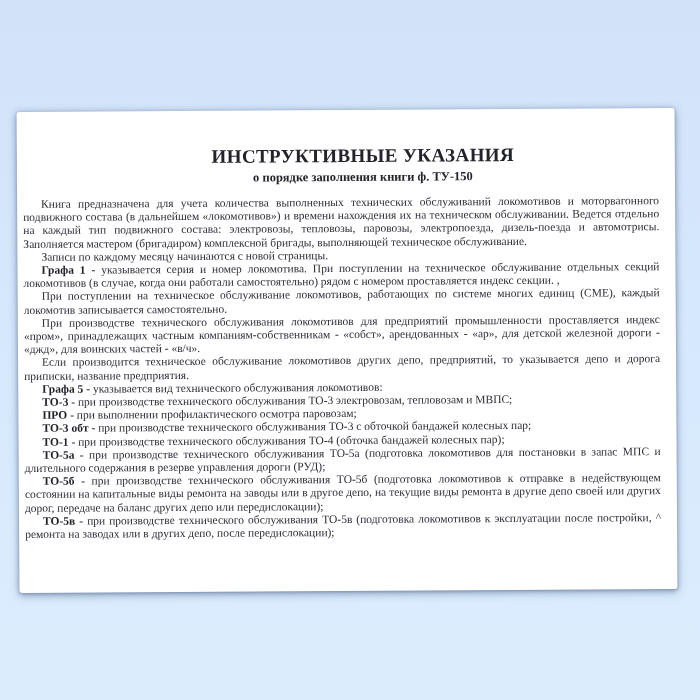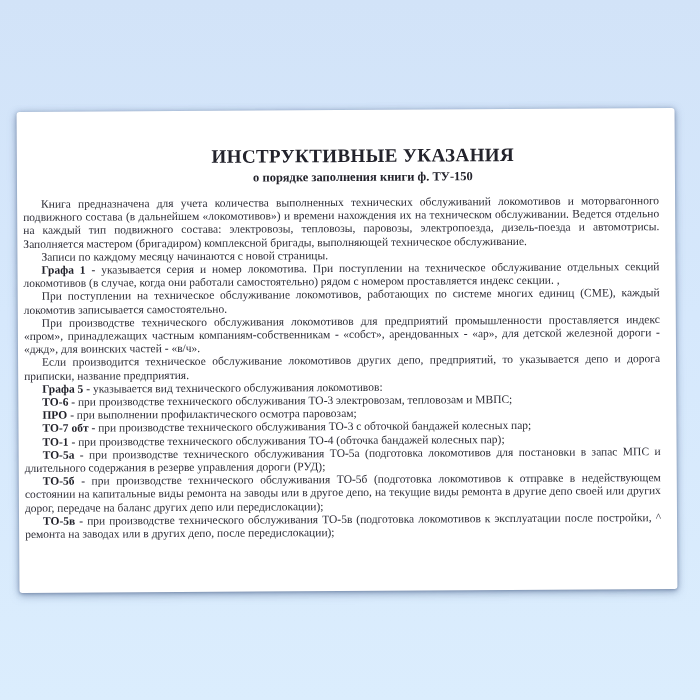--- a/index.html
+++ b/index.html
@@ -82,25 +82,25 @@
   <p><span class="lead">Графа 1</span><span class="rest"> - указывается серия и номер локомотива. При поступлении на техническое обслуживание отдельных секций локомотивов (в случае, когда они работали самостоятельно) рядом с номером проставляется индекс секции. ,</span></p>
 
   <p><span class="rest">При поступлении на техническое обслуживание локомотивов, работающих по системе многих единиц (СМЕ), каждый локомотив записывается самостоятельно.</span></p>
 
   <p><span class="rest">При производстве технического обслуживания локомотивов для предприятий промышленности проставляется индекс «пром», принадлежащих частным компаниям-собственникам - «собст», арендованных - «ар», для детской железной дороги - «джд», для воинских частей - «в/ч».</span></p>
 
   <p><span class="rest">Если производится техническое обслуживание локомотивов других депо, предприятий, то указывается депо и дорога приписки, название предприятия.</span></p>
 
   <p><span class="lead">Графа 5</span><span class="rest"> - указывается вид технического обслуживания локомотивов:</span></p>
 
-  <p><span class="lead">ТО-6</span><span class="rest"> - при производстве технического обслуживания ТО-3 электровозам, тепловозам и МВПС;</span></p>
+  <p><span class="lead">ТО-3</span><span class="rest"> - при производстве технического обслуживания ТО-3 электровозам, тепловозам и МВПС;</span></p>
 
   <p><span class="lead">ПРО</span><span class="rest"> - при выполнении профилактического осмотра паровозам;</span></p>
 
-  <p><span class="lead">ТО-7 обт</span><span class="rest"> - при производстве технического обслуживания ТО-3 с обточкой бандажей колесных пар;</span></p>
+  <p><span class="lead">ТО-3 обт</span><span class="rest"> - при производстве технического обслуживания ТО-3 с обточкой бандажей колесных пар;</span></p>
 
   <p><span class="lead">ТО-1</span><span class="rest"> - при производстве технического обслуживания ТО-4 (обточка бандажей колесных пар);</span></p>
 
   <p><span class="lead">ТО-5а</span><span class="rest"> - при производстве технического обслуживания ТО-5а (подготовка локомотивов для постановки в запас МПС и длительного содержания в резерве управления дороги (РУД);</span></p>
 
   <p><span class="lead">ТО-5б</span><span class="rest"> - при производстве технического обслуживания ТО-5б (подготовка локомотивов к отправке в недействующем состоянии на капитальные виды ремонта на заводы или в другое депо, на текущие виды ремонта в другие депо своей или других дорог, передаче на баланс других депо или передислокации);</span></p>
 
   <p><span class="lead">ТО-5в</span><span class="rest"> - при производстве технического обслуживания ТО-5в (подготовка локомотивов к эксплуатации после постройки, ^ ремонта на заводах или в других депо, после передислокации);</span></p>
 </div>
   </div>

